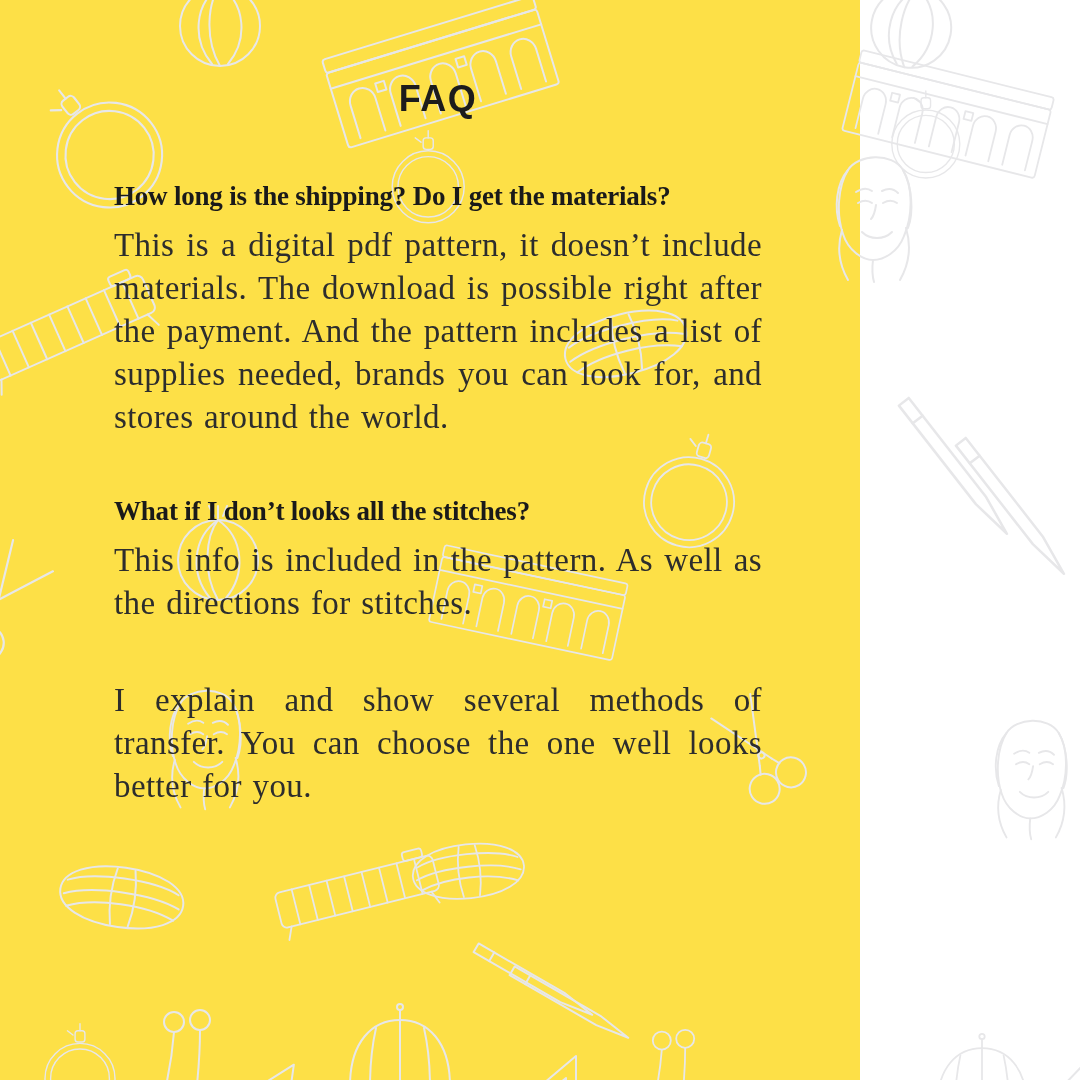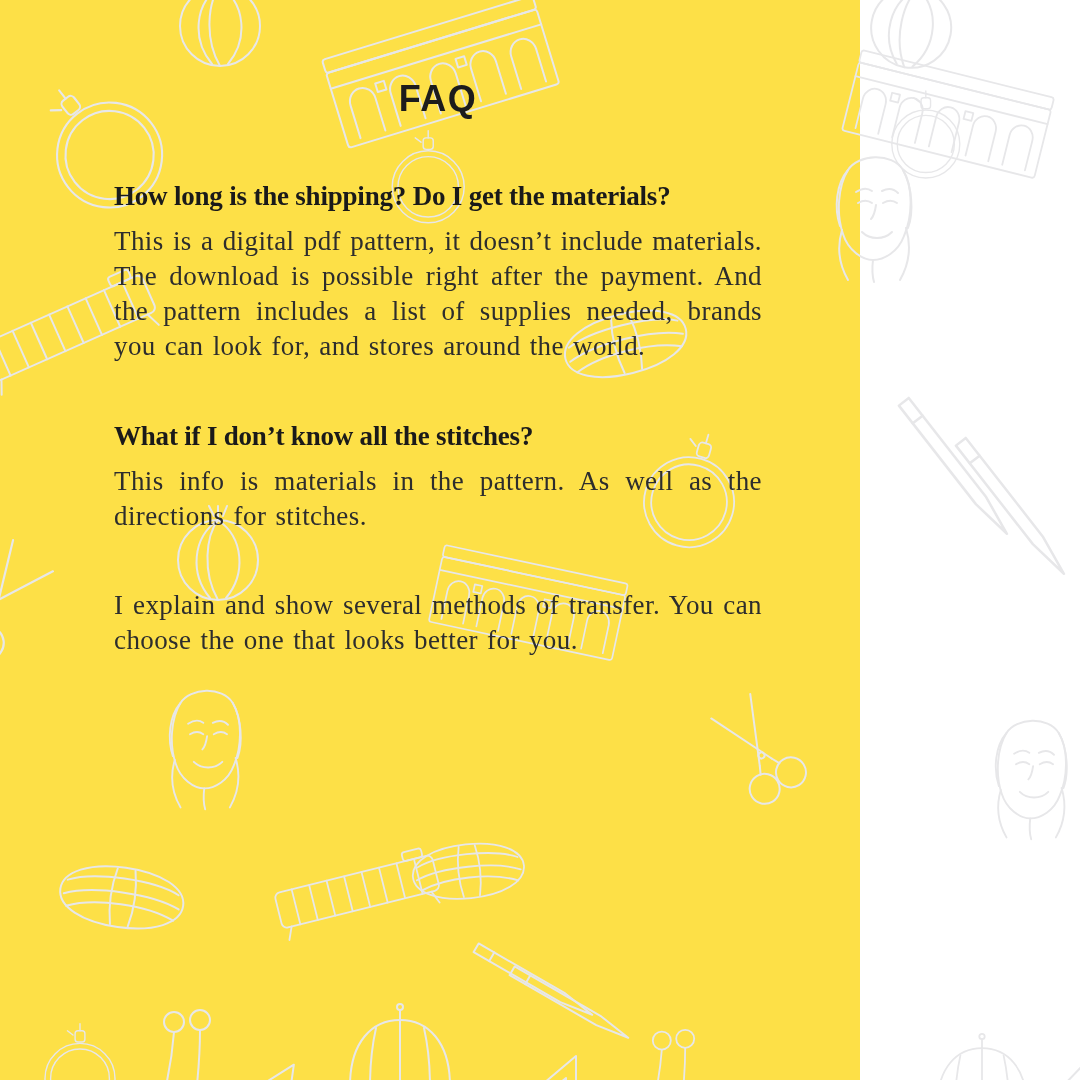--- a/index.html
+++ b/index.html
@@ -37,22 +37,22 @@
   h2.question {
     margin: 0 0 10px 0;
     font-size: 27px;
     line-height: 36px;
     font-weight: 700;
     letter-spacing: -0.2px;
     color: #1a1a1a;
   }
   p.answer {
     margin: 0 0 54px 0;
-    font-size: 27px;
-    line-height: 35px;
+    font-size: 33px;
+    line-height: 43px;
     letter-spacing: 0.4px;
     word-spacing: 2px;
     color: #2d2d2d;
     text-align: justify;
   }
   section.faq-item:last-child p.answer { margin-bottom: 0; }
 </style>
 </head>
 <body>
 
@@ -186,25 +186,25 @@
 
   <main class="content">
     <h1 class="title">FAQ</h1>
 
     <section class="faq-item">
       <h2 class="question">How long is the shipping? Do I get the materials?</h2>
       <p class="answer">This is a digital pdf pattern, it doesn’t include materials. The download is possible right after the payment. And the pattern includes a list of supplies needed, brands you can look for, and stores around the world.</p>
     </section>
 
     <section class="faq-item">
-      <h2 class="question">What if I don’t know all the stitches?</h2>
-    </section>
-
-    <section class="faq-item">
-      <p class="answer">This info is materials in the pattern. As well as the directions for stitches.</p>
-    </section>
-
-    <section class="faq-item">
-      <p class="answer">I explain and show several methods of transfer. You can choose the one that looks better for you.</p>
+      <h2 class="question">What if I don’t looks all the stitches?</h2>
+    </section>
+
+    <section class="faq-item">
+      <p class="answer">This info is included in the pattern. As well as the directions for stitches.</p>
+    </section>
+
+    <section class="faq-item">
+      <p class="answer">I explain and show several methods of transfer. You can choose the one well looks better for you.</p>
     </section>
   </main>
 
 </div>
 
 </body></html>

